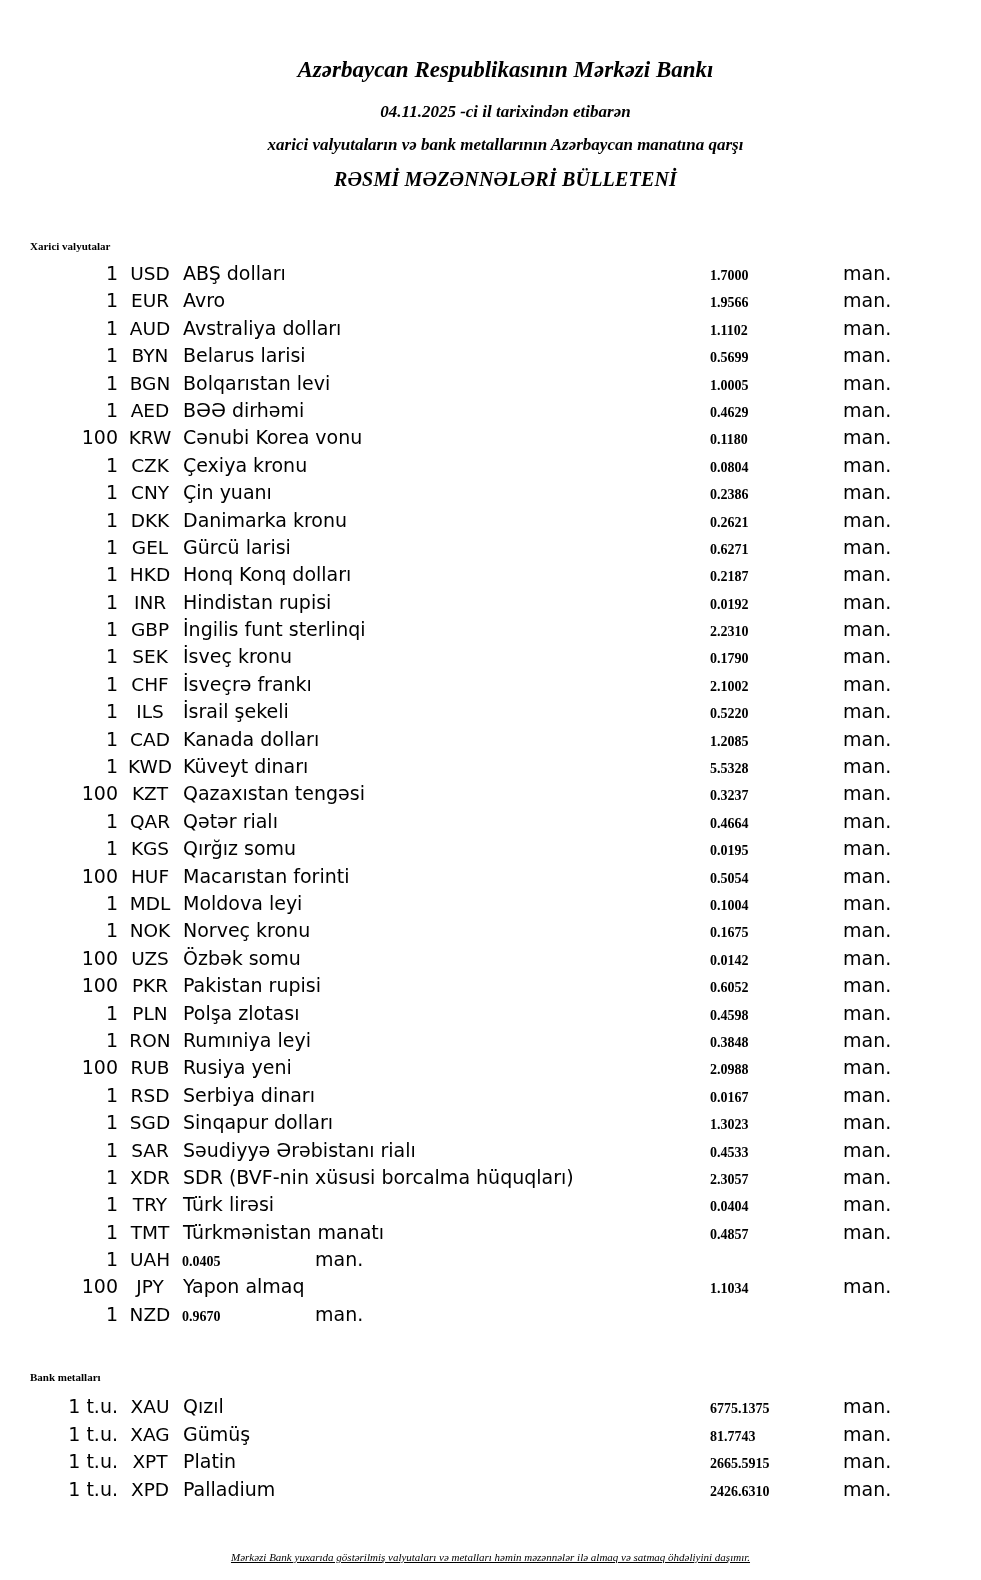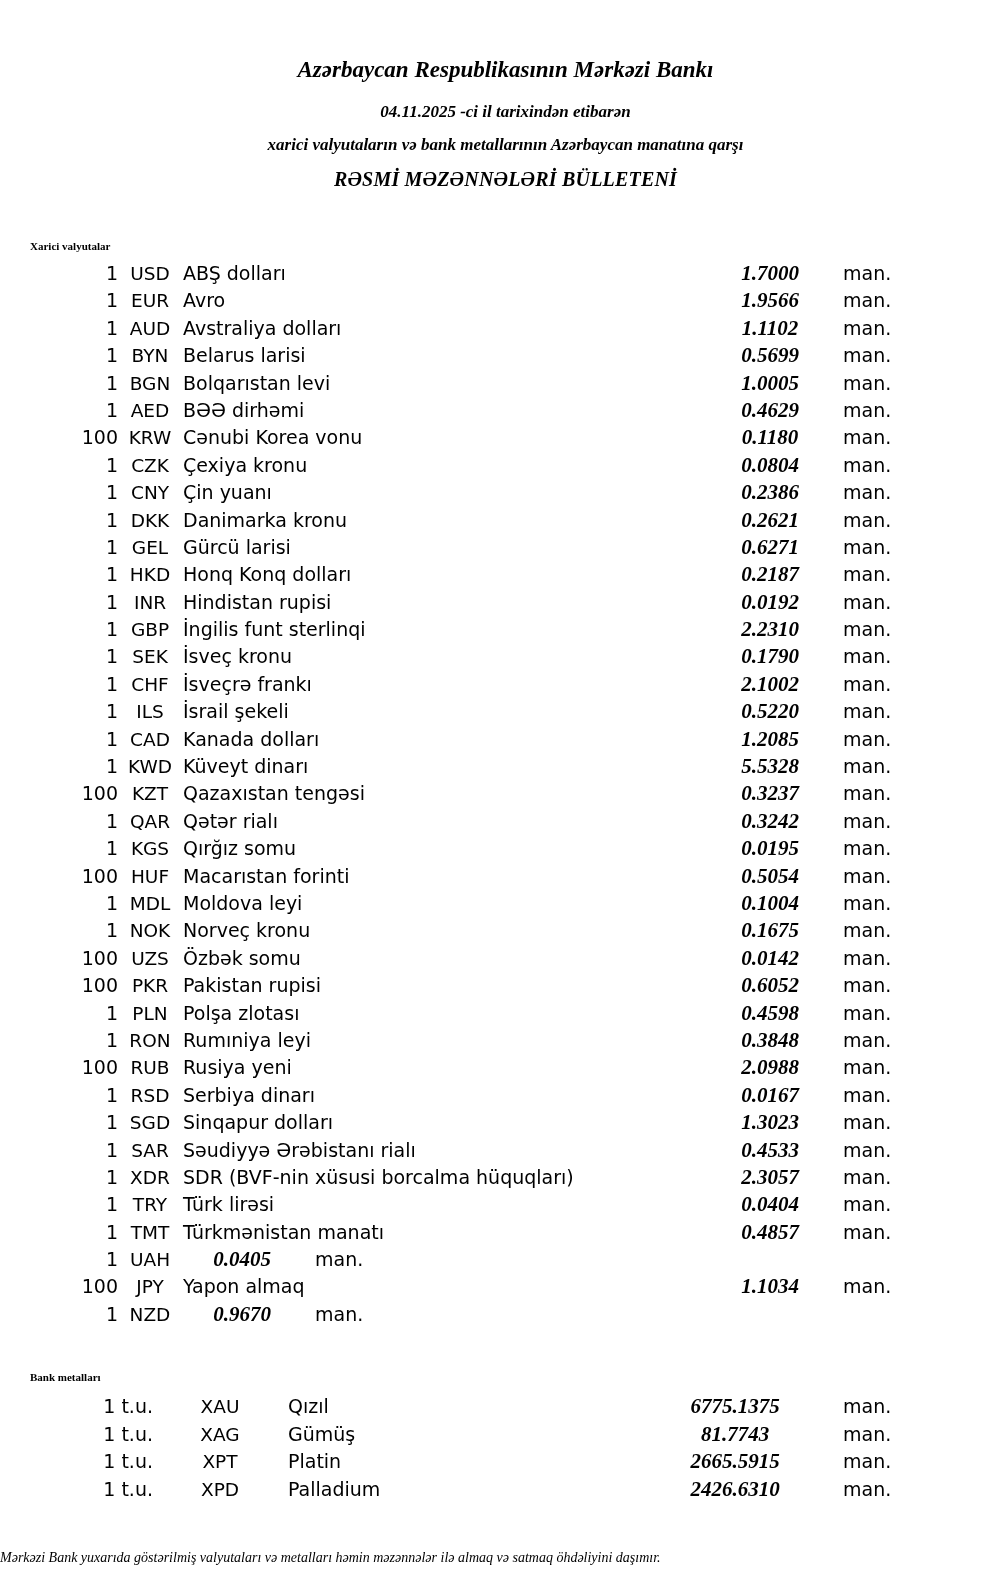--- a/index.html
+++ b/index.html
@@ -21,31 +21,32 @@
   .sec-cur{top:234px;}
   .sec-met{top:1365px;}
   .tbl{position:absolute;left:0;width:981px;}
   .tbl-cur{top:260px;}
   .tbl-met{top:1393px;}
   .row{display:flex;align-items:baseline;}
   .tbl-cur .row{height:27.4px;}
   .tbl-met .row{height:27.7px;}
   .cell{font-family:"DejaVu Sans",sans-serif;font-size:19px;white-space:nowrap;}
   .tbl-cur .cell{line-height:27.4px;}
-  .tbl-met .cell{line-height:27.7px;margin-left:35px;}
+  .tbl-met .cell{line-height:27.7px;}
   .c-qty{width:118px;text-align:right;}
   .c-code{width:64px;text-align:center;font-size:18.5px;}
   .c-name{flex:1;padding-left:1px;text-align:left;overflow:hidden;}
-  .c-rate{width:120px;text-align:center;
-    font-family:"Liberation Serif",serif;font-style:italic;font-weight:bold;font-size:21px;}
+  .c-rate{width:120px;text-align:left;
+    font-family:"Liberation Serif",serif;font-weight:bold;font-size:14px;}
   .c-man{width:151px;padding-left:13px;box-sizing:border-box;text-align:left;}
   .footer{
-    position:absolute;top:1547px;left:0;right:0;text-align:left;
-    font-family:"Liberation Serif",serif;font-style:italic;font-size:14px;line-height:21px;
+    position:absolute;top:1547px;left:0;right:0;text-align:center;
+    font-family:"Liberation Serif",serif;font-style:italic;font-size:11px;line-height:21px;
     white-space:nowrap;
+    text-decoration:underline;
   }
 </style>
 </head>
 <body>
 
 <div class="page">
 
   <div class="hline serifb t1">Azərbaycan Respublikasının Mərkəzi Bankı</div>
   <div class="hline serifb t2">04.11.2025 -ci il tarixindən etibarən</div>
   <div class="hline serifb t3">xarici valyutaların və bank metallarının Azərbaycan manatına qarşı</div>
@@ -211,21 +212,21 @@
     <div class="cell c-code">KZT</div>
     <div class="cell c-name">Qazaxıstan tengəsi</div>
     <div class="cell c-rate">0.3237</div>
     <div class="cell c-man">man.</div>
   </div>
 
   <div class="row">
     <div class="cell c-qty">1</div>
     <div class="cell c-code">QAR</div>
     <div class="cell c-name">Qətər rialı</div>
-    <div class="cell c-rate">0.3242</div>
+    <div class="cell c-rate">0.4664</div>
     <div class="cell c-man">man.</div>
   </div>
 
   <div class="row">
     <div class="cell c-qty">1</div>
     <div class="cell c-code">KGS</div>
     <div class="cell c-name">Qırğız somu</div>
     <div class="cell c-rate">0.0195</div>
     <div class="cell c-man">man.</div>
   </div>

